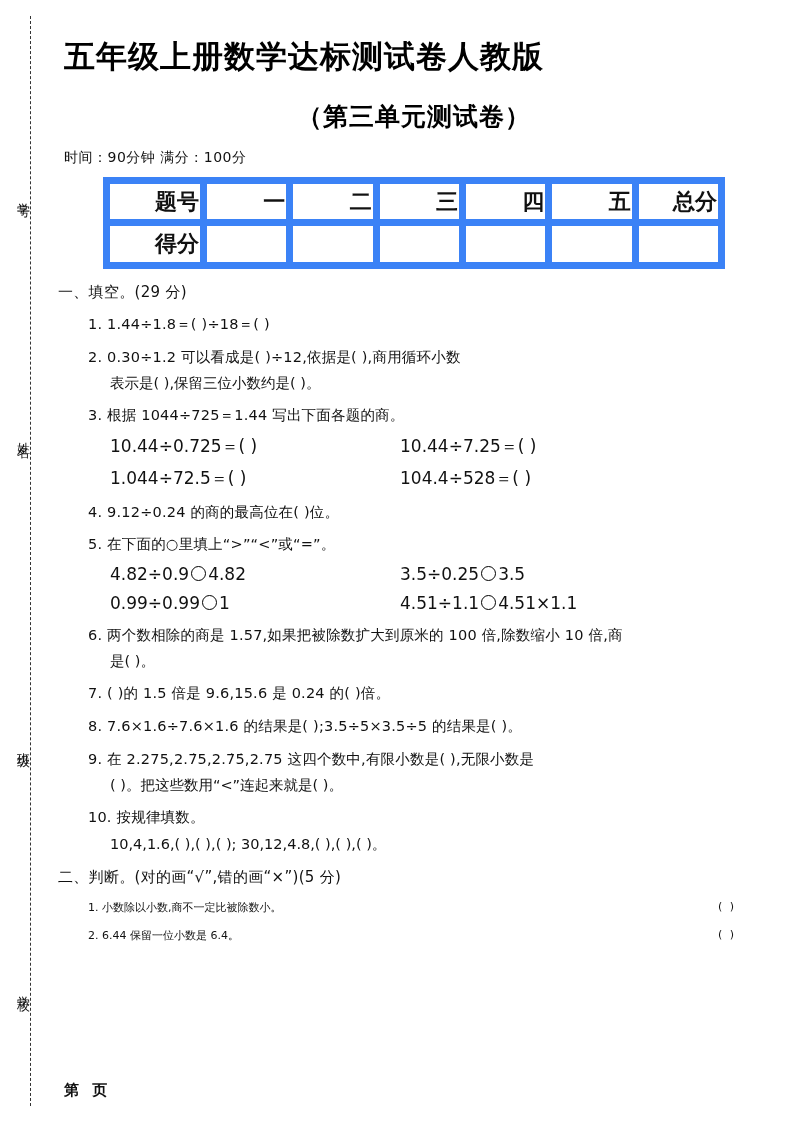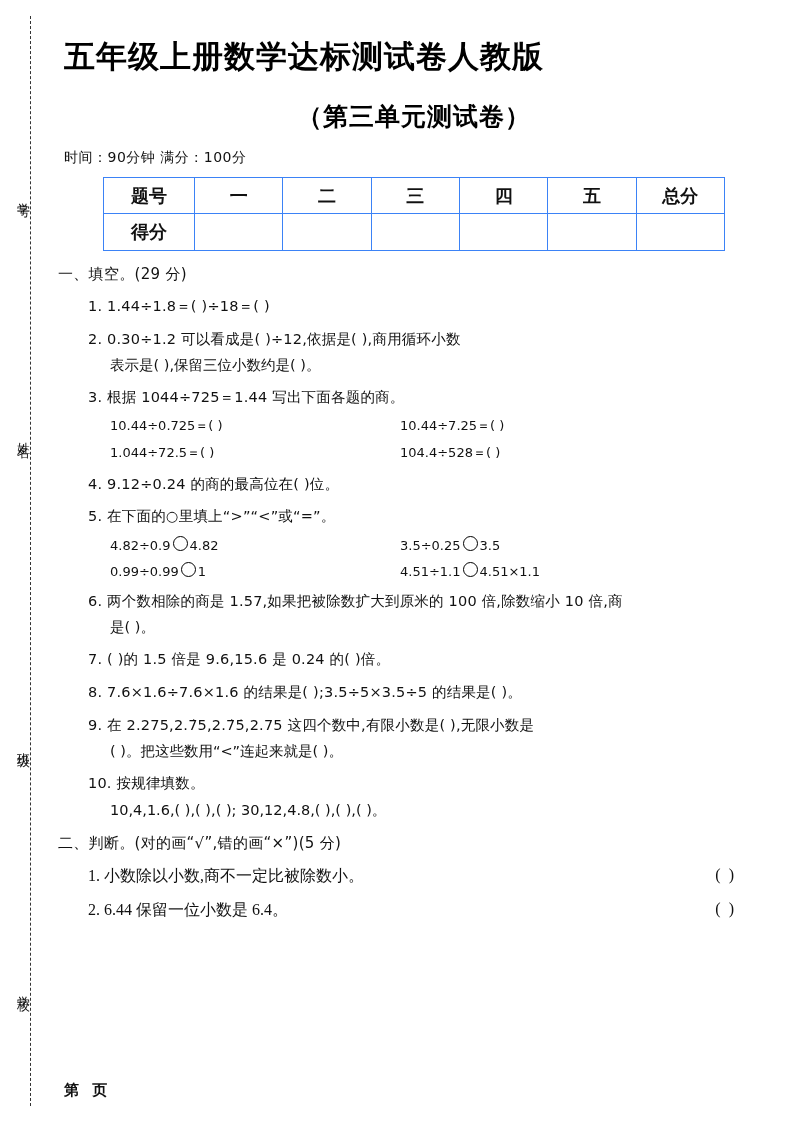--- a/index.html
+++ b/index.html
@@ -85,24 +85,24 @@
     padding-right: 32px;
     letter-spacing: 0.5px;
   }
   table.score-table {
     border-collapse: collapse;
     margin: 10px auto 0 auto;
     width: 622px;
     table-layout: fixed;
   }
   table.score-table td {
-    border: 1px solid #3b82f6;
+    border: 7px solid #3b82f6;
     height: 33px;
-    text-align: center;
-    font-size: 18px;
+    text-align: right;
+    font-size: 22px;
     font-weight: bold;
   }
   table.score-table td.first {
     width: 88px;
   }
   table.score-table tr.blank td {
     font-weight: bold;
     height: 34px;
   }
 
@@ -122,39 +122,38 @@
   }
   .q2 {
     margin-top: 7px;
     margin-left: 46px;
     font-size: 14.5px;
   }
   .cols {
     display: flex;
     margin-left: 46px;
     margin-top: 9px;
-    font-size: 13px;
+    font-size: 17px;
   }
   .cols .c1 { width: 290px; }
   .cols .c2 { width: 300px; }
   .circle {
     display: inline-block;
     width: 13px;
     height: 13px;
     border: 1px solid #000;
     border-radius: 50%;
     vertical-align: -1px;
     margin: 0 2px;
   }
   .tf-row {
     position: relative;
-    font-size: 16px;
+    font-size: 11px;
     margin-top: 13px;
     margin-left: 24px;
-    font-family: Liberation Serif, serif;
   }
   .tf-row .paren {
     position: absolute;
     right: 28px;
     top: 0;
     letter-spacing: 2px;
   }
   .footer {
     position: absolute;
     bottom: 22px;

